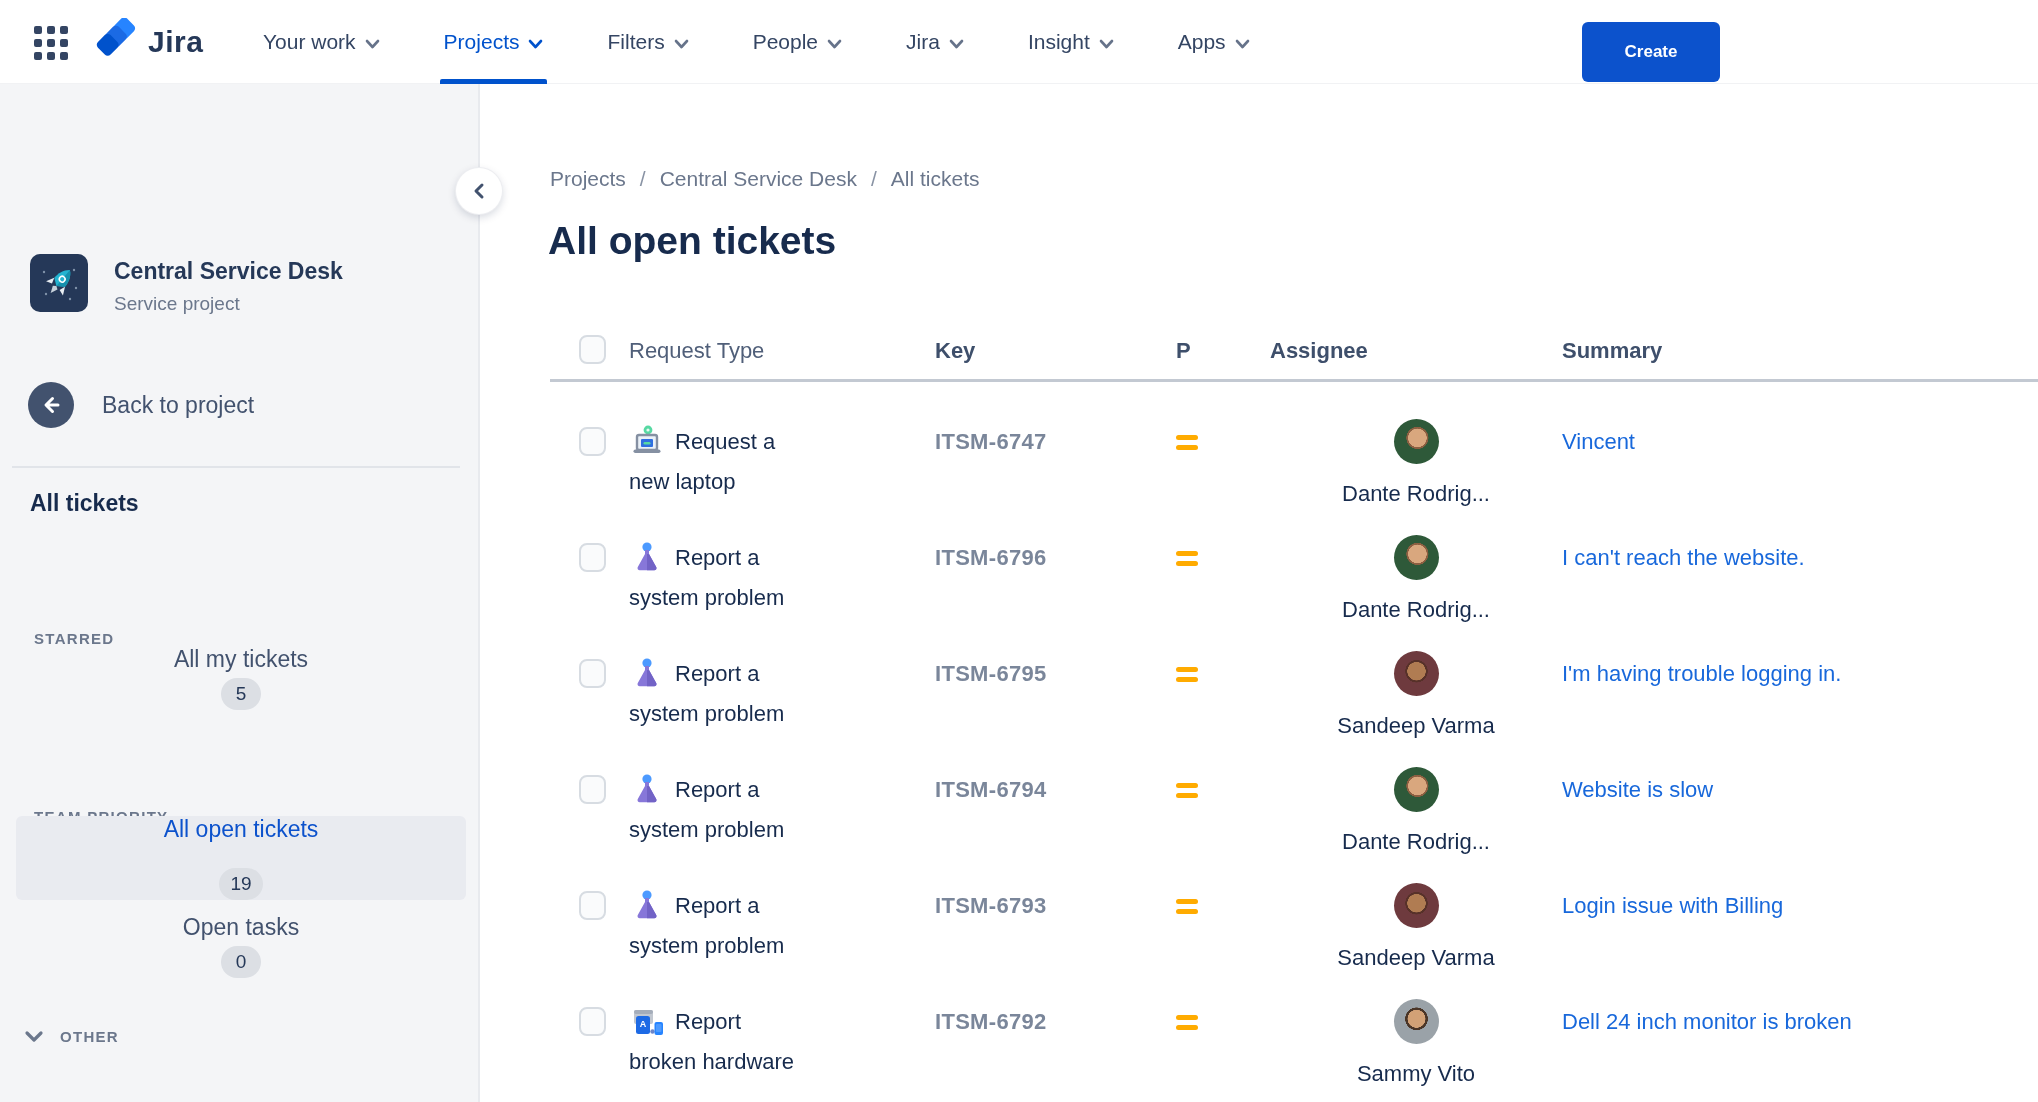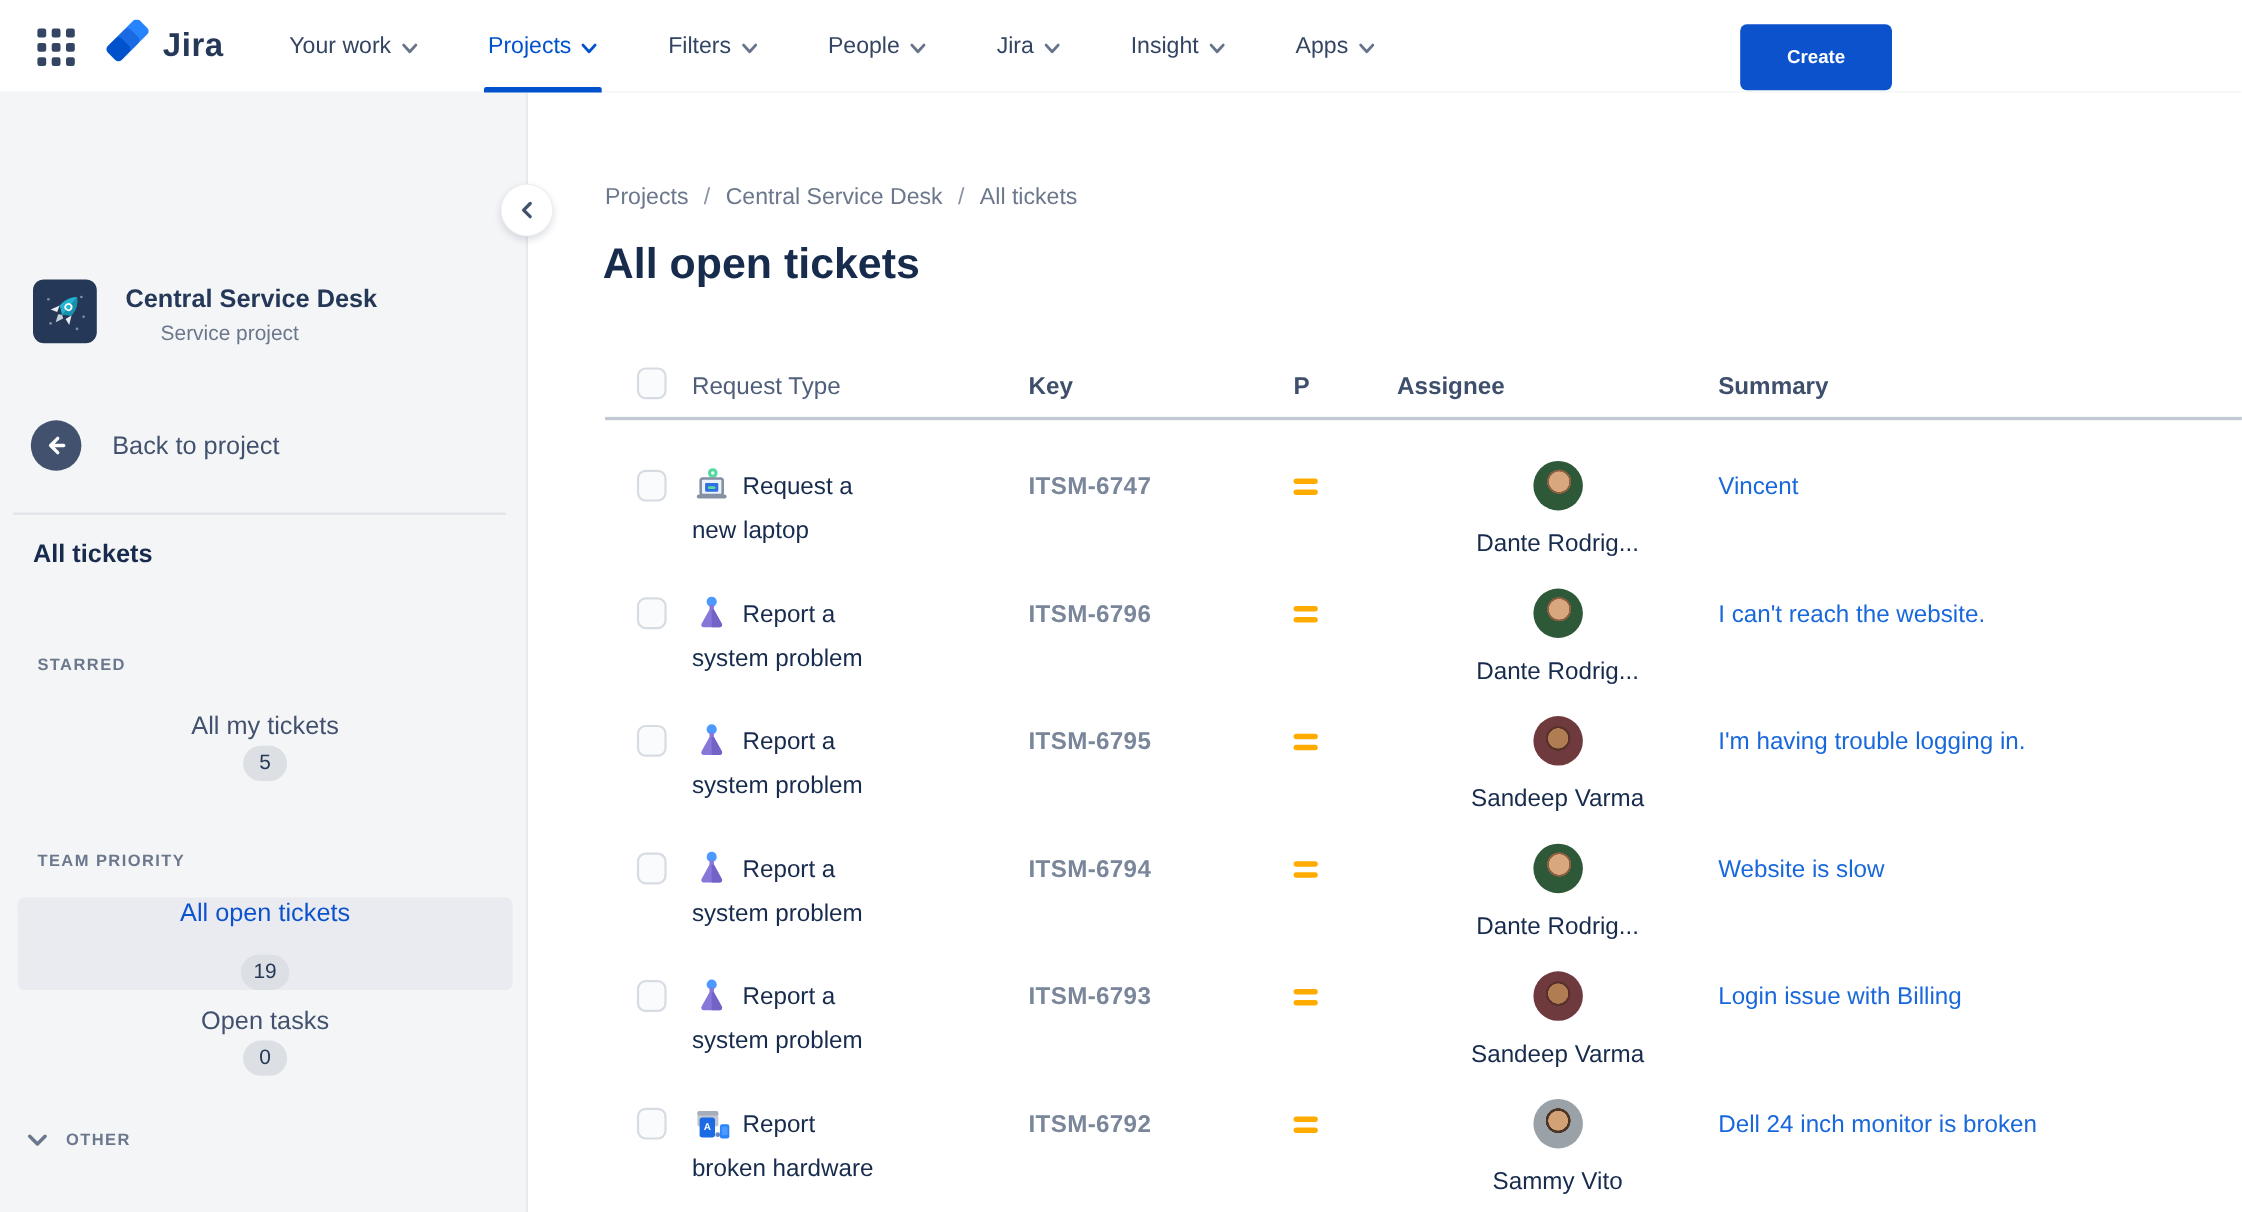--- a/index.html
+++ b/index.html
@@ -30,28 +30,28 @@
   
   .sidebar { position:absolute; left:0; top:84px; width:480px; height:1018px; background:#F4F5F7;
     border-right:2px solid #E8EAEE; }
   .collapse-btn { position:absolute; left:456px; top:168px; width:46px; height:46px; border-radius:50%;
     background:#fff; border:none; cursor:pointer; z-index:6;
     box-shadow:0 0 0 1px #EDEEF1, 0 3px 8px rgba(9,30,66,.18); display:flex; align-items:center; justify-content:center; }
   .proj { position:absolute; left:30px; top:170px; display:flex; gap:26px; }
   .proj-avatar { width:58px; height:58px; border-radius:10px; background:#253858; flex:none;
     display:flex; align-items:center; justify-content:center; }
   .proj-name { font-size:23px; font-weight:700; color:#253858; padding-top:4px; }
-  .proj-type { font-size:19px; color:#6B778C; margin-top:8px;margin-left:32px; }
+  .proj-type { font-size:19px; color:#6B778C; margin-top:8px; }
   .back-row { position:absolute; left:28px; top:298px; display:flex; align-items:center; gap:28px; cursor:pointer; }
   .back-circle { width:46px; height:46px; border-radius:50%; background:#42526E; flex:none;
     display:flex; align-items:center; justify-content:center; }
   .back-label { font-size:23px; color:#42526E; }
   .sb-divider { position:absolute; left:12px; top:382px; width:448px; height:2px; background:#E1E4E9; }
   .sb-all { position:absolute; left:30px; top:406px; font-size:23px; font-weight:600; color:#172B4D; cursor:pointer; }
-  .sb-heading { position:absolute; left:34px; font-size:15px; font-weight:700; color:#6B778C; letter-spacing:1.3px; }
+  .sb-heading { position:absolute; left:34px; font-size:15px; font-weight:700; color:#6B778C; letter-spacing:1.3px;margin-top:34px; }
   .sb-row { position:absolute; left:16px; width:450px; height:64px; display:flex; align-items:center;
     justify-content:space-between; padding:0 14px; border-radius:6px; cursor:pointer;flex-direction:column; }
   .sb-row .sb-label { font-size:23px; color:#42526E; }
   .sb-row.selected { background:#E9EBF0; height:84px; }
   .sb-row.selected .sb-label { color:#0C52CC; font-weight:500; }
   .badge { min-width:40px; padding:5px 11px; border-radius:22px; background:#DCDFE4; color:#253858;
     font-size:19px; text-align:center; }
   .other-row { position:absolute; left:24px; top:944px; display:flex; align-items:center; gap:16px; cursor:pointer; }
   .other-label { font-size:15px; font-weight:700; color:#6B778C; letter-spacing:1.3px; }
 

